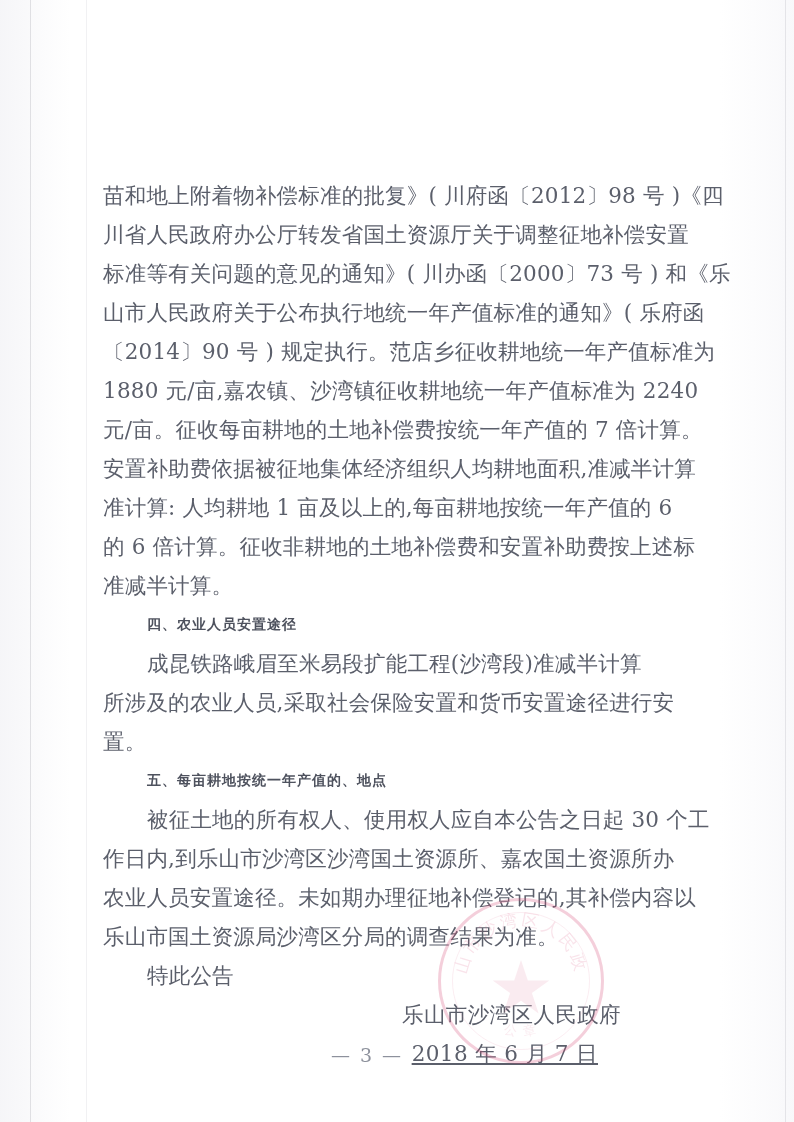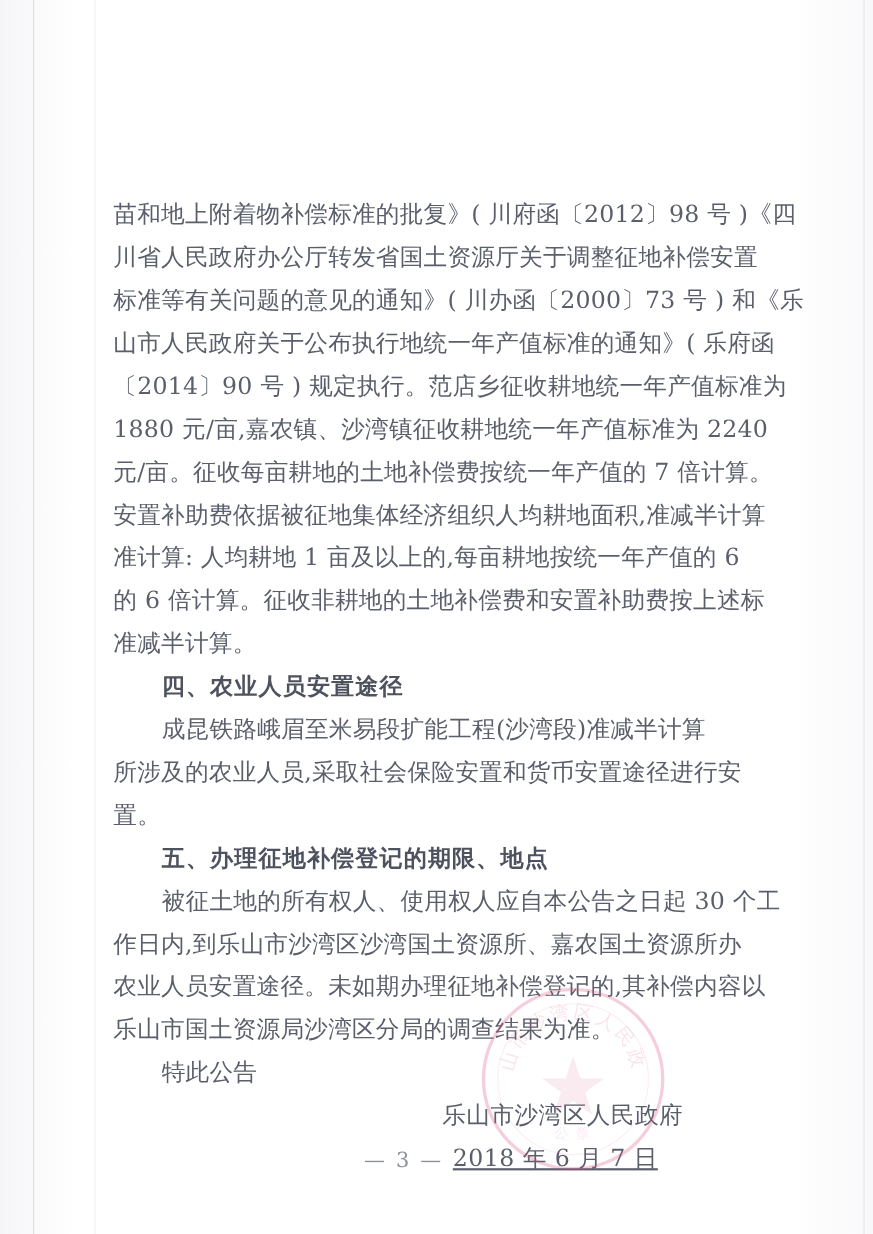--- a/index.html
+++ b/index.html
@@ -56,21 +56,21 @@
     line-height: 39px;
     height: 39px;
     color: #5b5f6b;
     white-space: pre;
     letter-spacing: 0.2px;
   }
 
   
   .heading {
     font-family: "DejaVu Sans", "Liberation Sans", sans-serif;
-    font-size: 21px;
+    font-size: 14px;
     line-height: 39px;
     height: 39px;
     font-weight: 700;
     color: #4e525e;
     padding-left: 44px;
     letter-spacing: 1px;
     white-space: pre;
   }
 
   .indent2 { padding-left: 44px; }
@@ -148,21 +148,21 @@
     <div class="ln">安置补助费依据被征地集体经济组织人均耕地面积,准减半计算</div>
     <div class="ln">准计算: 人均耕地 1 亩及以上的,每亩耕地按统一年产值的 6</div>
     <div class="ln">的 6 倍计算。征收非耕地的土地补偿费和安置补助费按上述标</div>
     <div class="ln">准减半计算。</div>
 
     <div class="heading">四、农业人员安置途径</div>
     <div class="ln indent2">成昆铁路峨眉至米易段扩能工程(沙湾段)准减半计算</div>
     <div class="ln">所涉及的农业人员,采取社会保险安置和货币安置途径进行安</div>
     <div class="ln">置。</div>
 
-    <div class="heading">五、办理征地补偿登记的期限、地点</div>
+    <div class="heading">五、每亩耕地按统一年产值的、地点</div>
     <div class="ln indent2">被征土地的所有权人、使用权人应自本公告之日起 30 个工</div>
     <div class="ln">作日内,到乐山市沙湾区沙湾国土资源所、嘉农国土资源所办</div>
     <div class="ln">农业人员安置途径。未如期办理征地补偿登记的,其补偿内容以</div>
     <div class="ln">乐山市国土资源局沙湾区分局的调查结果为准。</div>
 
     <div class="ln indent2">特此公告</div>
     <div class="sig">乐山市沙湾区人民政府</div>
     <div class="sig date">2018 年 6 月 7 日</div>
 
   </div>

